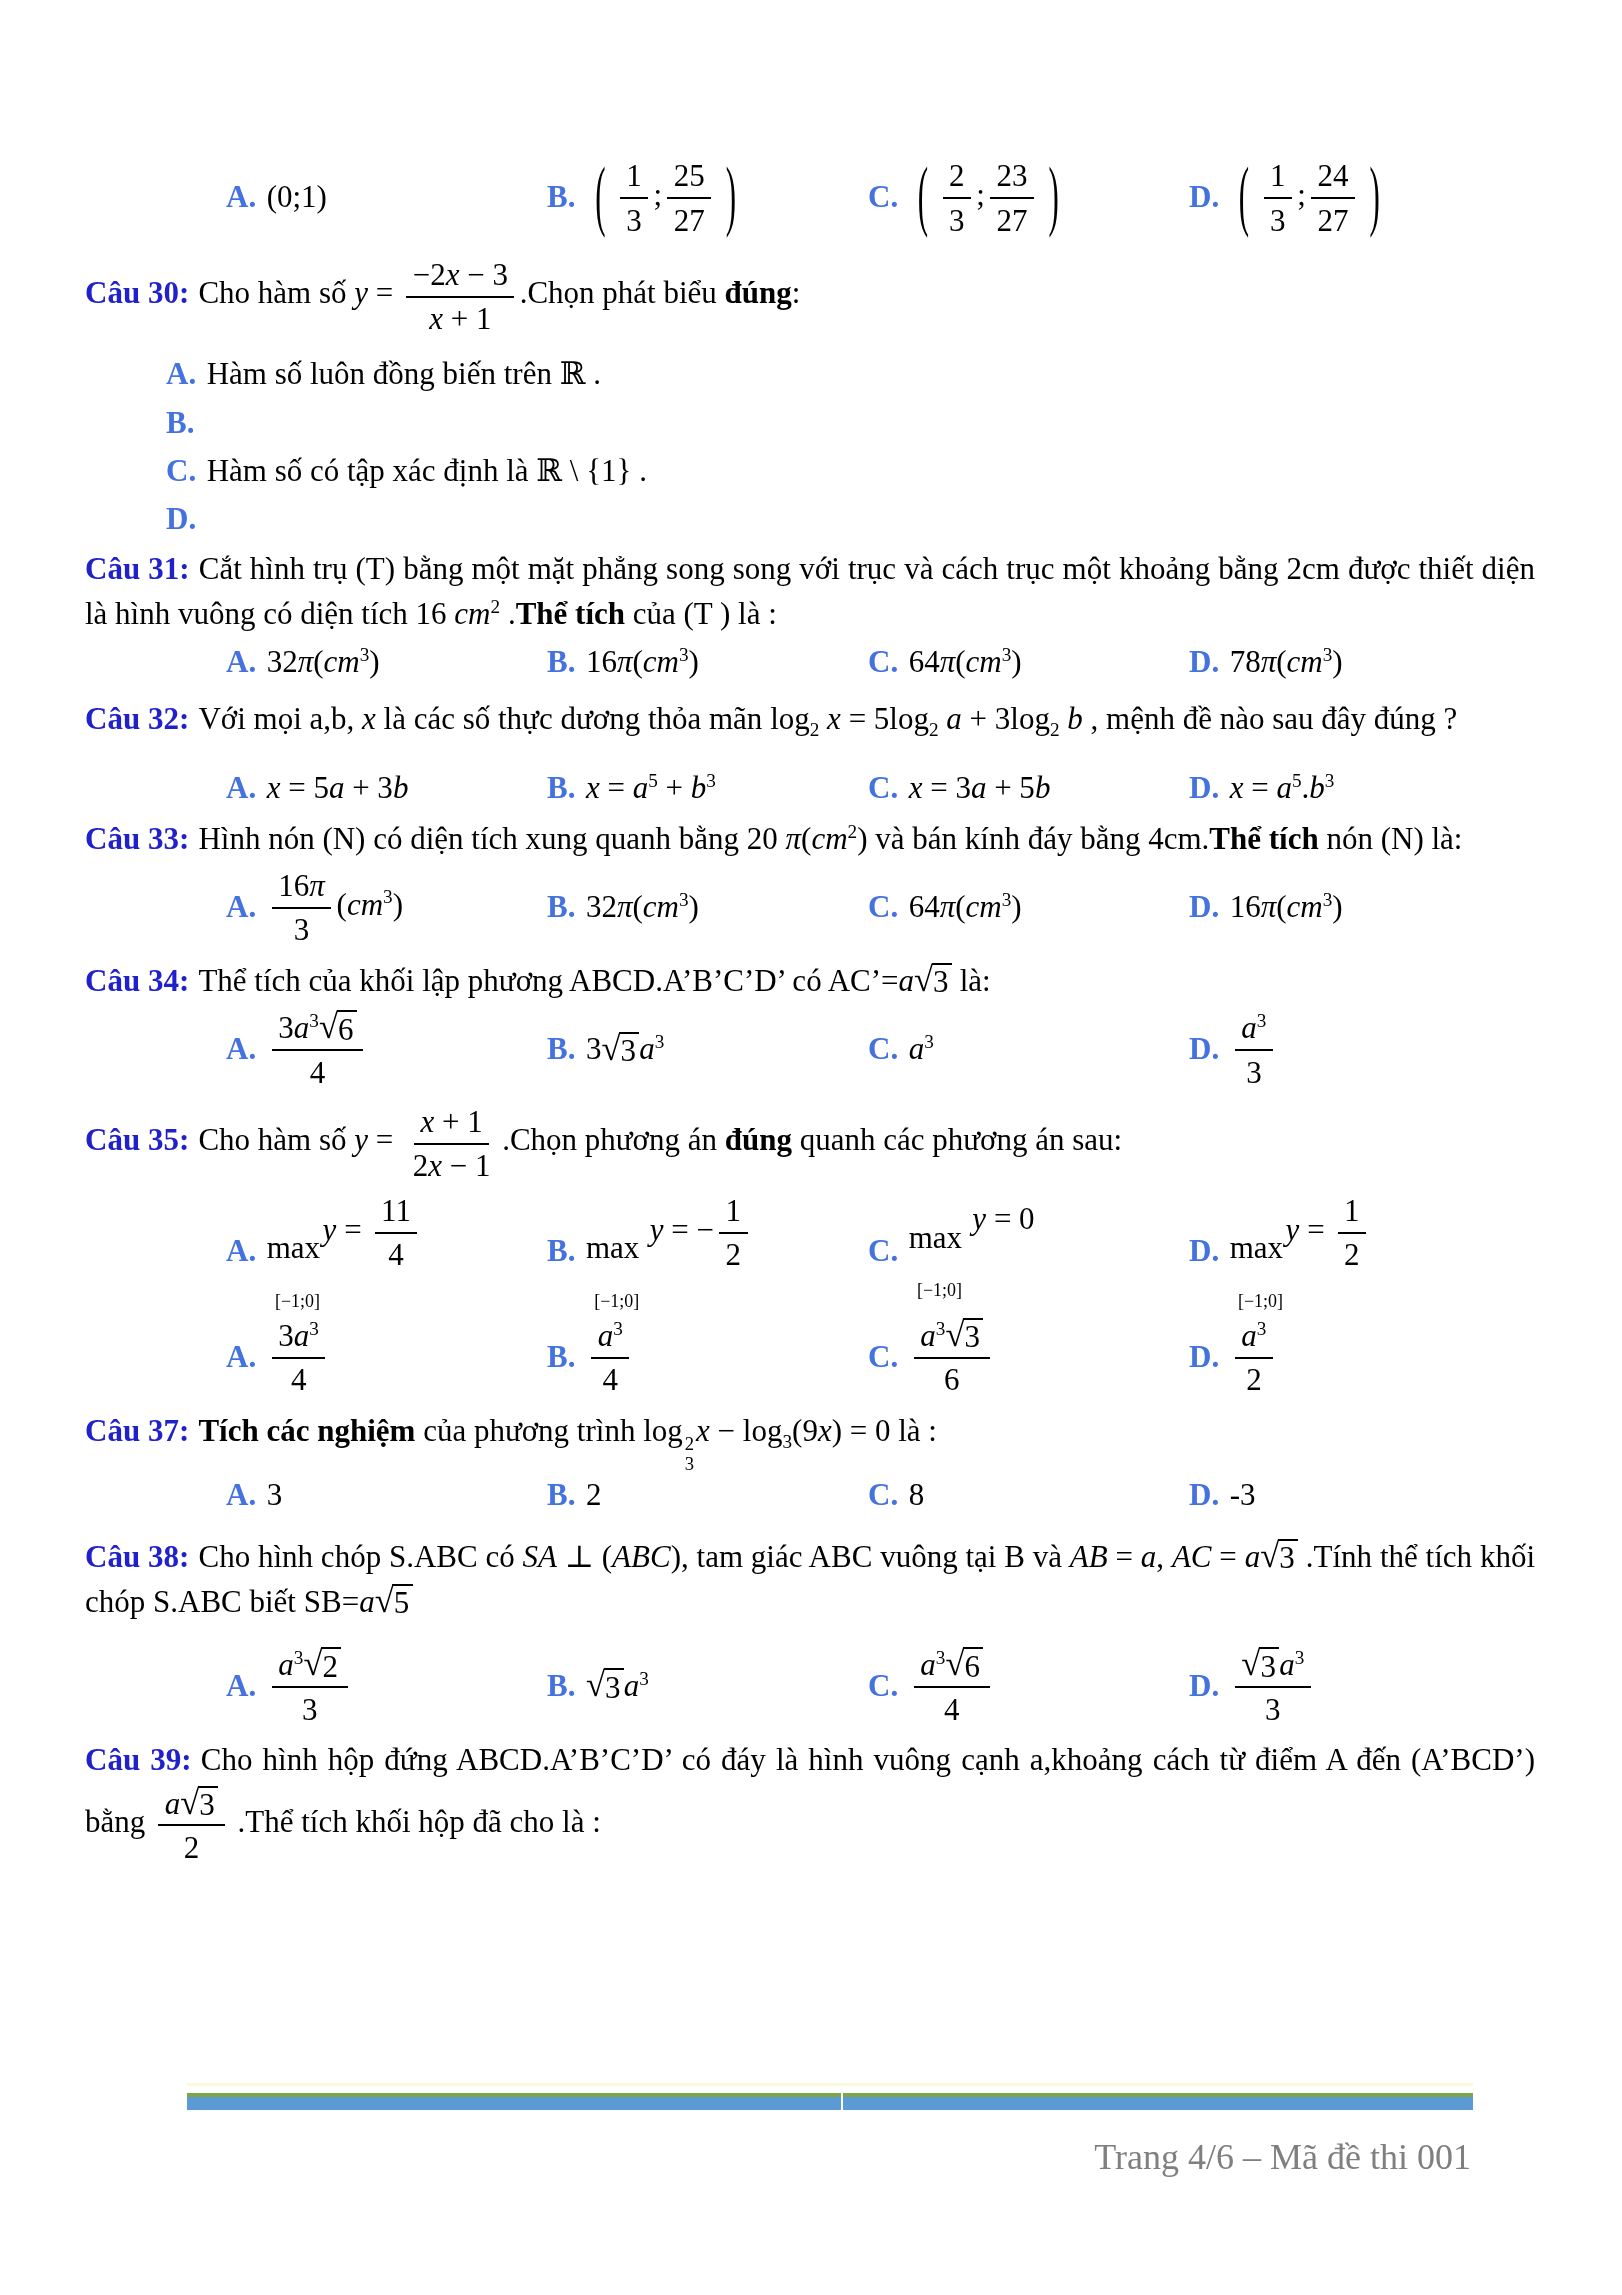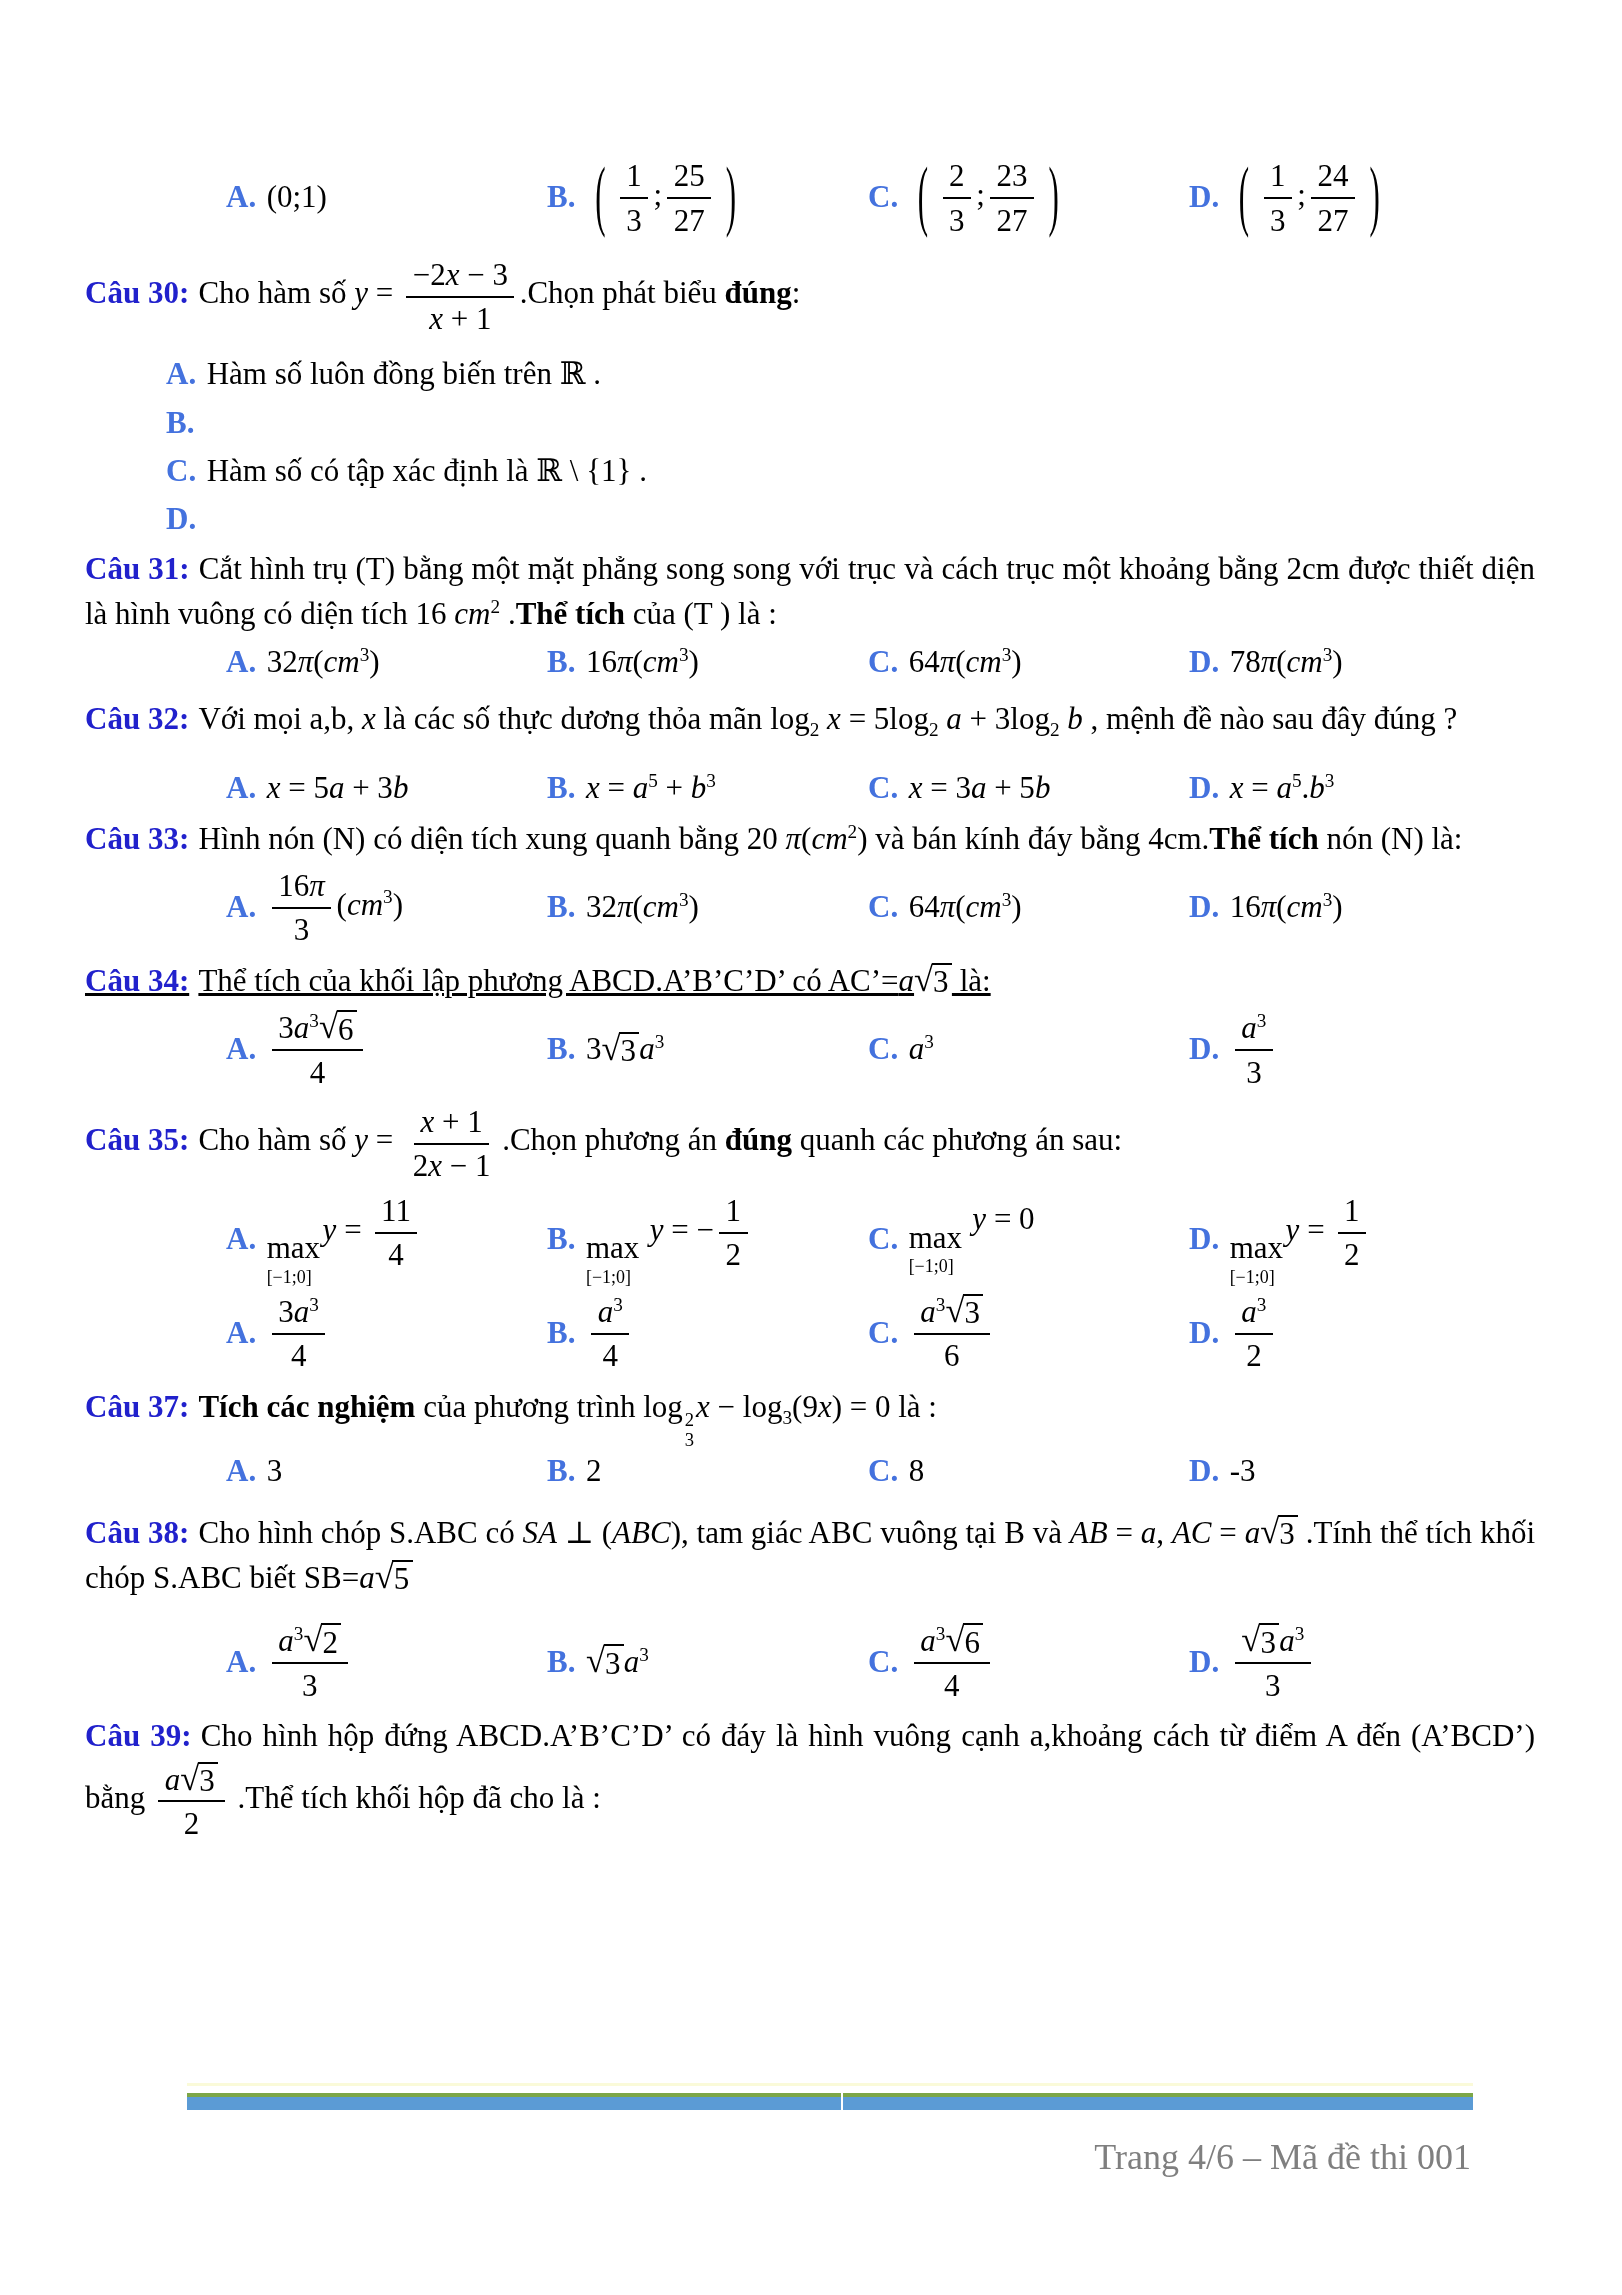--- a/index.html
+++ b/index.html
@@ -20,21 +20,21 @@
   
   .optstack{padding-left:81px;}
   .optstack .opt{display:flex;align-items:baseline;margin:7.9px 0;line-height:1.3;}
 
   
   #row29{margin-top:156px;}
   #q30p{margin-top:15.7px;} #q30opts{margin-top:17px;}
   #q31p{margin-top:7.9px;} #q31row{margin-top:6.5px;}
   #q32p{margin-top:17px;} #q32row{margin-top:26px;}
   #q33p{margin-top:10.5px;} #q33row{margin-top:3.9px;}
-  #q34p{margin-top:10.5px;text-decoration:underline;} #q34row{margin-top:3.9px;}
+  #q34p{margin-top:10.5px;} #q34row{margin-top:3.9px;}
   #q35p{margin-top:10.5px;} #q35row{margin-top:6.5px;}
   #q36p{margin-top:10.5px;} #q36row{margin-top:3.9px;}
   #q37p{margin-top:10.5px;} #q37row{margin-top:3.9px;}
   #q38p{margin-top:22px;} #q38row{margin-top:19.6px;}
   #q39p{margin-top:10.5px;}
 
   
   .m-text{}
   .m-var{font-style:italic;}
   .m-bold{font-weight:bold;}
@@ -42,22 +42,22 @@
   .m-frac{display:inline-flex;flex-direction:column;align-items:center;text-align:center;
           vertical-align:middle;margin:0 5.2px;line-height:1.2;}
   .m-num{border-bottom:2.6px solid #000;padding:1.3px 6.5px 2.6px;white-space:nowrap;}
   .m-den{padding:2.6px 6.5px 0;white-space:nowrap;}
   .m-sqrt{display:inline-flex;align-items:flex-start;white-space:nowrap;}
   .m-radical-sign{line-height:1;font-size:1.12em;}
   .m-radicand{border-top:2.6px solid #000;padding:1.3px 3.3px 0 1.3px;line-height:1.05;margin-left:-1.3px;}
   .m-paren{display:inline-block;transform:scaleY(2.5);transform-origin:center;margin:0 9.2px;line-height:1;}
   .m-supsub{display:inline-flex;flex-direction:column;align-items:center;font-size:0.6em;
             line-height:1.05;vertical-align:-0.5em;margin:0 2px;}
-  .m-under{display:inline-flex;flex-direction:column;align-items:flex-start;vertical-align:-0.6em;
-           line-height:1.1;margin-right:2.6px;}
+  .m-under{display:inline-flex;flex-direction:column;align-items:flex-end;vertical-align:-0.6em;
+           line-height:1.1;margin-right:2.6px;gap:24px;}
   .m-under-script{font-size:0.58em;margin-top:2.6px;}
 
   
   .footer-rule{position:absolute;left:187px;top:2083px;width:1286px;}
   .rule-cream{height:2.6px;background:#FAFAD9;}
   .rule-sp{height:7.2px;}
   .rule-green{height:4.6px;background:#7CA647;}
   .rule-blue{height:12.4px;background:#5B9BD5;position:relative;}
   .rule-divider{position:absolute;left:654px;top:-4.6px;width:2px;height:17px;background:#ffffff;}
   .footer-text{position:absolute;right:151px;top:2136px;font-size:36px;color:#7F7F7F;}

